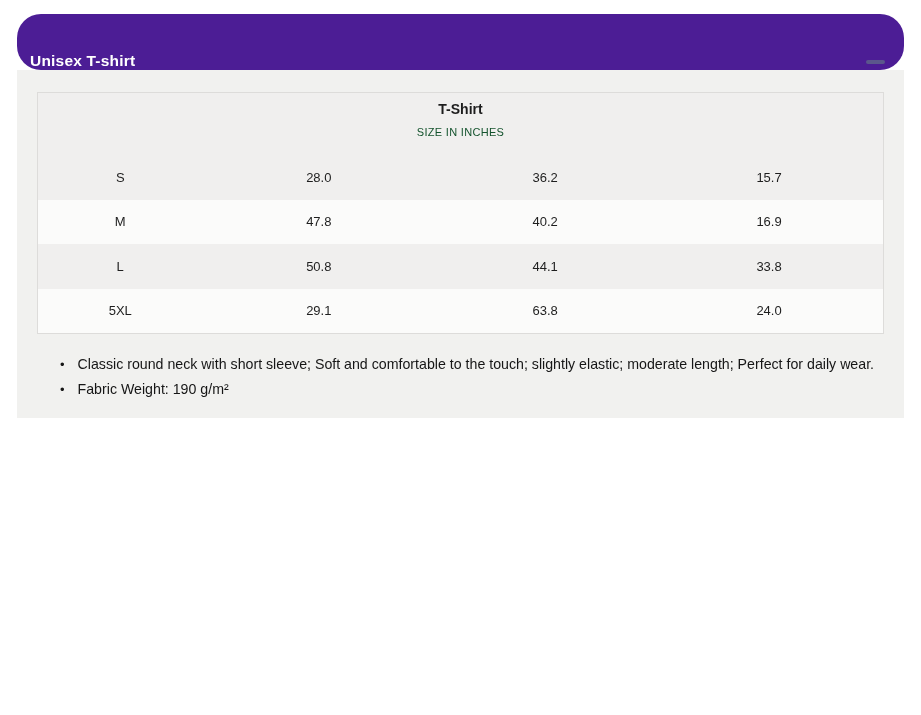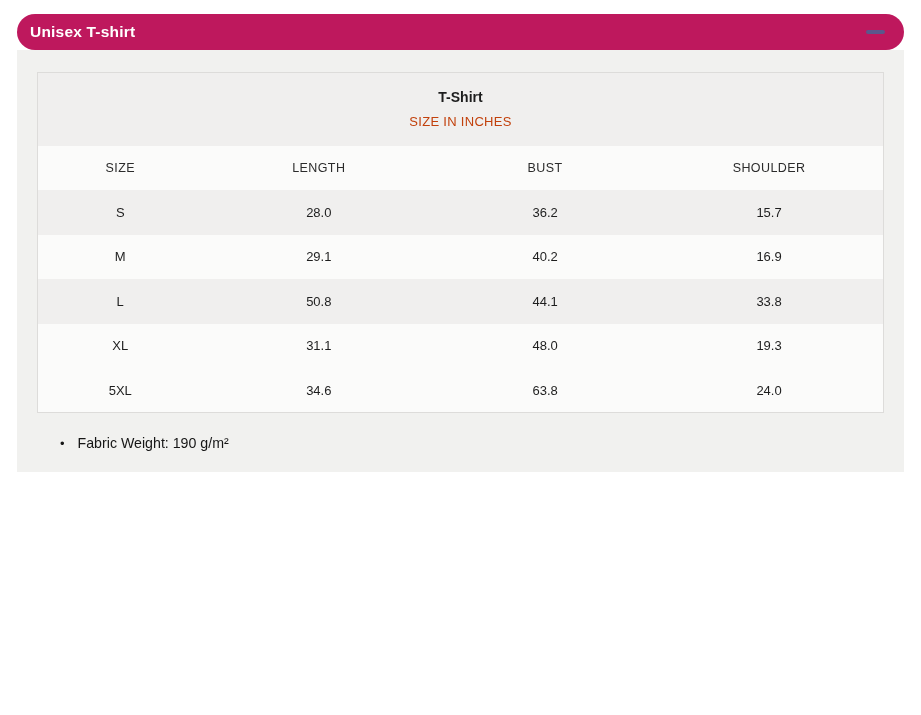--- a/index.html
+++ b/index.html
@@ -7,25 +7,25 @@
     width: 921px; height: 715px;
     background: #ffffff;
     font-family: "Liberation Sans", sans-serif;
     color: #1a1a1a;
     overflow: hidden;
   }
   .wrap { padding: 14px 17px 0 17px; }
 
   
   .accordion-bar {
-    height: 36px;
-    background: #be185d;
+    height: 56px;
+    background: #4c1d95;
     border-radius: 24px;
     display: flex;
-    align-items: center;
+    align-items: flex-end;
     justify-content: space-between;
     padding: 0 19px 0 13px;
     cursor: pointer;
   }
   .accordion-title {
     color: #ffffff;
     font-weight: 700;
     font-size: 15.5px;
     letter-spacing: 0.2px;
   }
@@ -43,24 +43,24 @@
   table.size-table {
     width: 100%;
     border-collapse: collapse;
     border: 1px solid #dddcda;
     background: #fbfbfa;
     table-layout: fixed;
   }
   .size-table .title-cell {
     background: #f0efee;
     text-align: center;
-    padding: 16px 0 17px 0;
+    padding: 8px 0 17px 0;
   }
   .chart-title { font-size: 14px; font-weight: 700; color: #1d1d1d; }
-  .chart-subtitle { font-size: 13px; font-weight: 400; color: #c2410c; margin-top: 9px; letter-spacing: 0.3px; }
+  .chart-subtitle { font-size: 11px; font-weight: 400; color: #14532d; margin-top: 9px; letter-spacing: 0.3px; }
   .size-table th {
     height: 44px;
     font-size: 12.5px;
     font-weight: 400;
     color: #2b2b2b;
     letter-spacing: 0.4px;
     text-align: center;
     background: #fbfbfa;
   }
   .size-table td {
@@ -105,60 +105,49 @@
           <col style="width:26%">
           <col style="width:27%">
         </colgroup>
         <thead>
           <tr>
             <td class="title-cell" colspan="4">
               <div class="chart-title">T-Shirt</div>
               <div class="chart-subtitle">SIZE IN INCHES</div>
             </td>
           </tr>
-          <tr>
-            <th>SIZE</th>
-            <th>LENGTH</th>
-            <th>BUST</th>
-            <th>SHOULDER</th>
-          </tr>
         </thead>
         <tbody>
             <tr class="odd">
               <td>S</td>
               <td>28.0</td>
               <td>36.2</td>
               <td>15.7</td>
             </tr>
             <tr class="even">
               <td>M</td>
-              <td>29.1</td>
+              <td>47.8</td>
               <td>40.2</td>
               <td>16.9</td>
             </tr>
             <tr class="odd">
               <td>L</td>
               <td>50.8</td>
               <td>44.1</td>
               <td>33.8</td>
             </tr>
             <tr class="even">
-              <td>XL</td>
-              <td>31.1</td>
-              <td>48.0</td>
-              <td>19.3</td>
-            </tr>
-            <tr class="even">
               <td>5XL</td>
-              <td>34.6</td>
+              <td>29.1</td>
               <td>63.8</td>
               <td>24.0</td>
             </tr>
           </tbody>
       </table>
     </div>
 
     <div class="notes">
+        <p class="note"><span class="ndot">•</span>Classic round neck with short sleeve; Soft and comfortable to the touch; slightly elastic; moderate length; Perfect for daily wear.</p>
         <p class="note"><span class="ndot">•</span>Fabric Weight: 190 g/m²</p>
       </div>
 
   </div>
 </div>
 
 </body></html>

